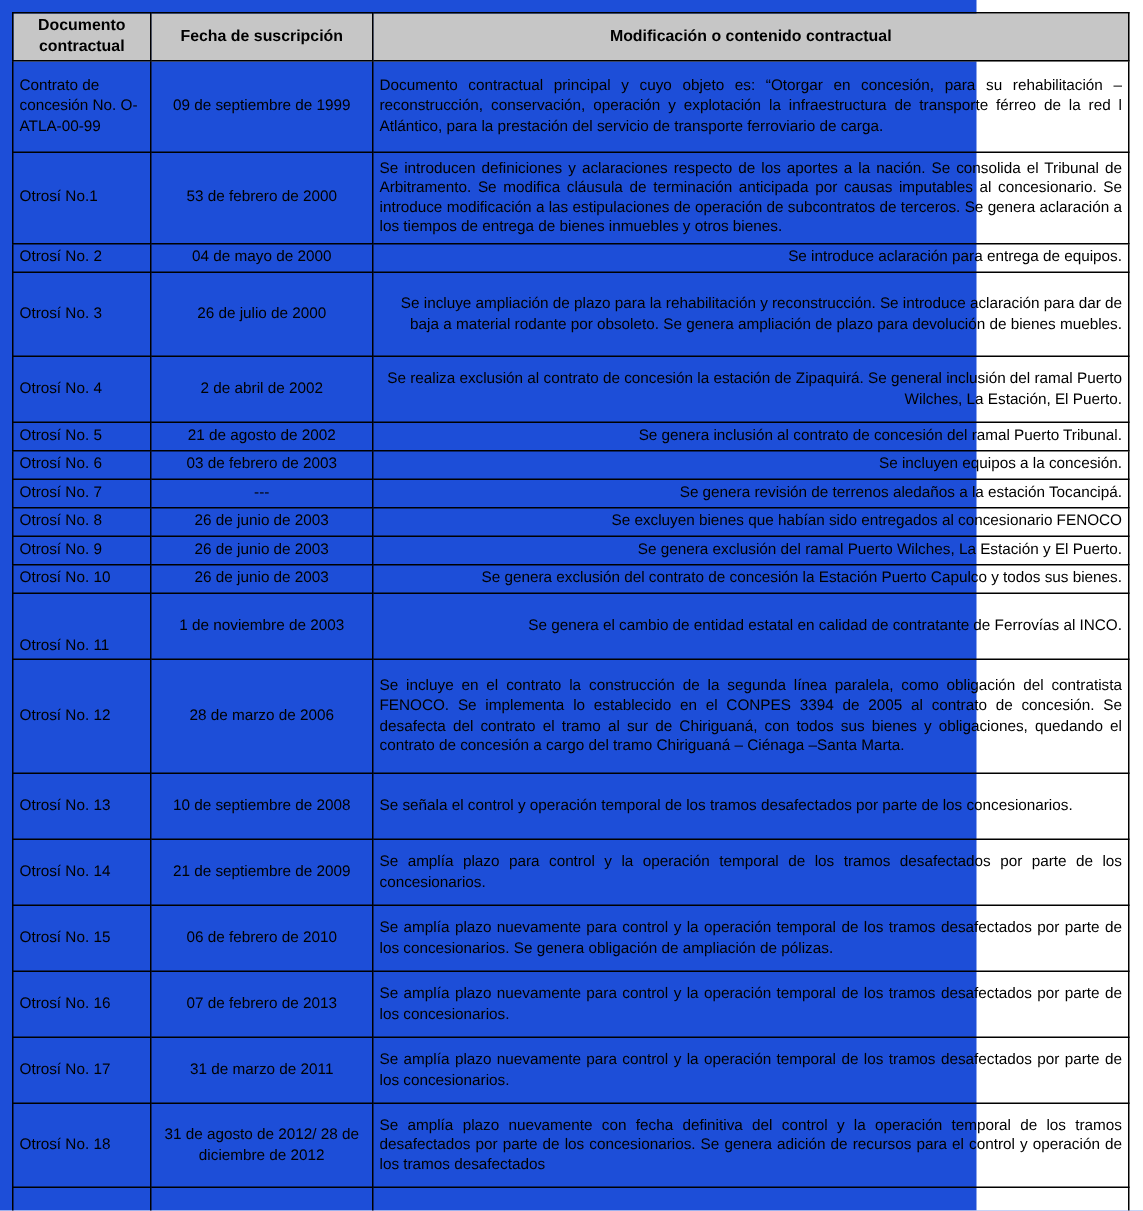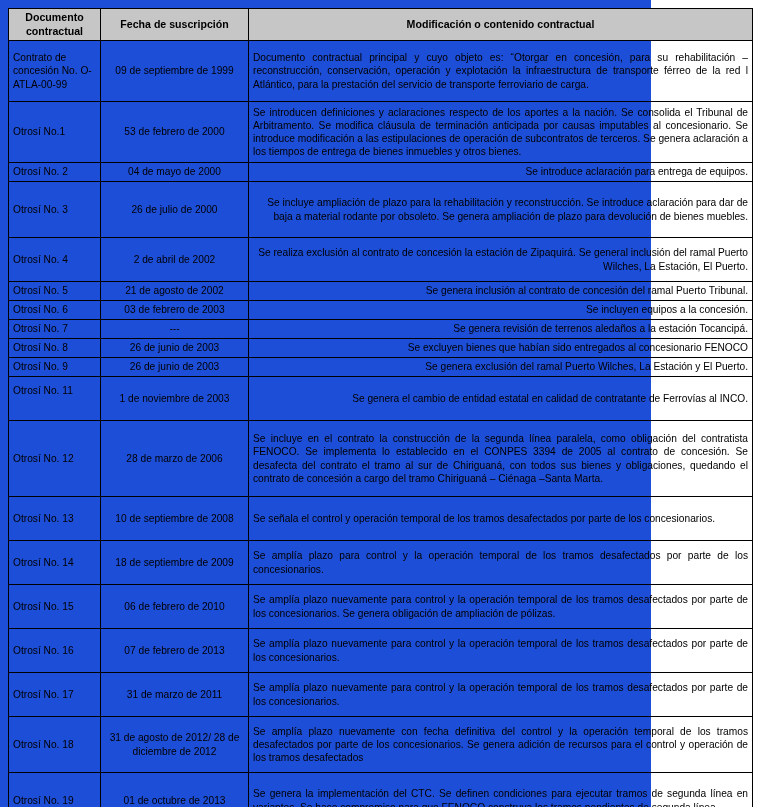--- a/index.html
+++ b/index.html
@@ -59,21 +59,21 @@
     text-align: justify;
     text-justify: inter-word;
     padding: 2px 5px 2px 5px;
   }
   td.desc.nojustify {
     text-align: right;
   }
   
   td.doc.align-low {
     vertical-align: bottom;
-    padding-bottom: 23px;
+    padding-bottom: 2px;
   }
   tr.tall-1 td { height: 61px; }
   tr.tall-2 td { height: 76px; }
   tr.tall-3 td { height: 56px; }
   tr.tall-4 td { height: 44px; }
   tr.short td  { height: 19px; }
 </style>
 </head>
 <body>
 
@@ -146,20 +146,25 @@
         <td class="date">26 de junio de 2003</td>
         <td class="desc nojustify">Se excluyen bienes que habían sido entregados al concesionario FENOCO</td>
       </tr>
 
       <tr class="short">
         <td class="doc">Otrosí No. 9</td>
         <td class="date">26 de junio de 2003</td>
         <td class="desc nojustify">Se genera exclusión del ramal Puerto Wilches, La Estación y El Puerto.</td>
       </tr>
 
+      <tr class="short">
+        <td class="doc">Otrosí No. 10</td>
+        <td class="date">26 de junio de 2003</td>
+        <td class="desc nojustify">Se genera exclusión del contrato de concesión la Estación Puerto Capulco y todos sus bienes.</td>
+      </tr>
 
       <tr class="tall-4">
         <td class="doc align-low">Otrosí No. 11</td>
         <td class="date">1 de noviembre de 2003</td>
         <td class="desc nojustify">Se genera el cambio de entidad estatal en calidad de contratante de Ferrovías al INCO.</td>
       </tr>
 
       <tr class="tall-2">
         <td class="doc">Otrosí No. 12</td>
         <td class="date">28 de marzo de 2006</td>
@@ -167,21 +172,21 @@
       </tr>
 
       <tr class="tall-4">
         <td class="doc">Otrosí No. 13</td>
         <td class="date">10 de septiembre de 2008</td>
         <td class="desc">Se señala el control y operación temporal de los tramos desafectados por parte de los concesionarios.</td>
       </tr>
 
       <tr class="tall-4">
         <td class="doc">Otrosí No. 14</td>
-        <td class="date">18 de septiembre de 2009</td>
+        <td class="date">21 de septiembre de 2009</td>
         <td class="desc">Se amplía plazo para control y la operación temporal de los tramos desafectados por parte de los concesionarios.</td>
       </tr>
 
       <tr class="tall-4">
         <td class="doc">Otrosí No. 15</td>
         <td class="date">06 de febrero de 2010</td>
         <td class="desc">Se amplía plazo nuevamente para control y la operación temporal de los tramos desafectados por parte de los concesionarios. Se genera obligación de ampliación de pólizas.</td>
       </tr>
 
       <tr class="tall-4">

